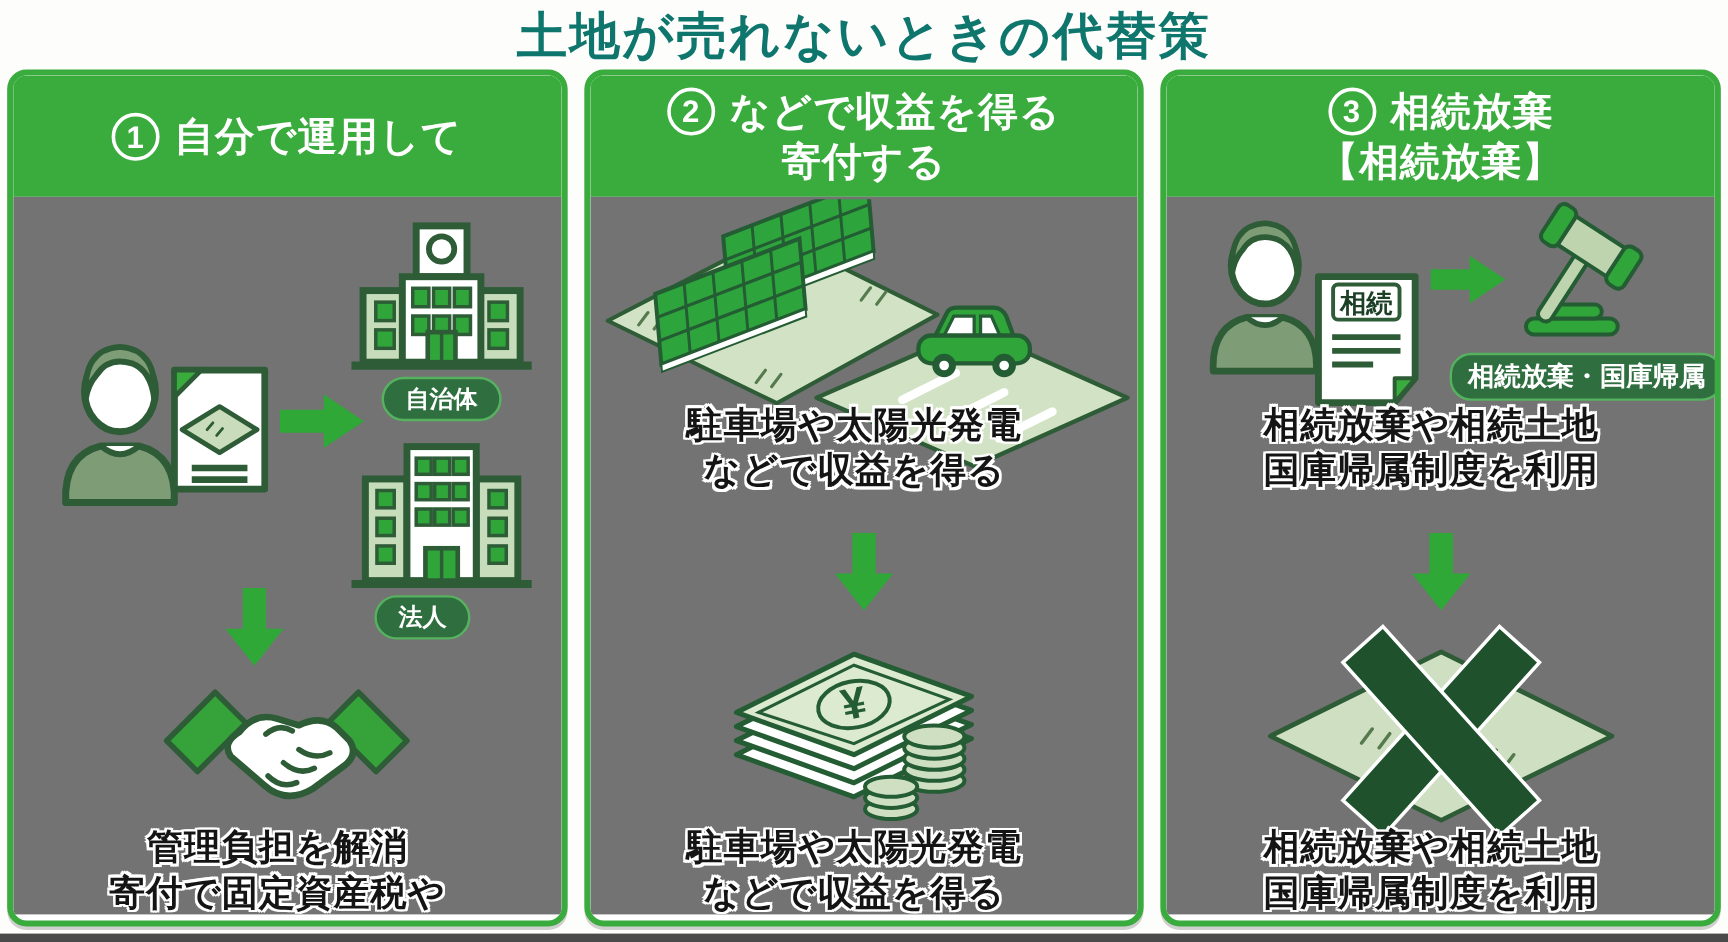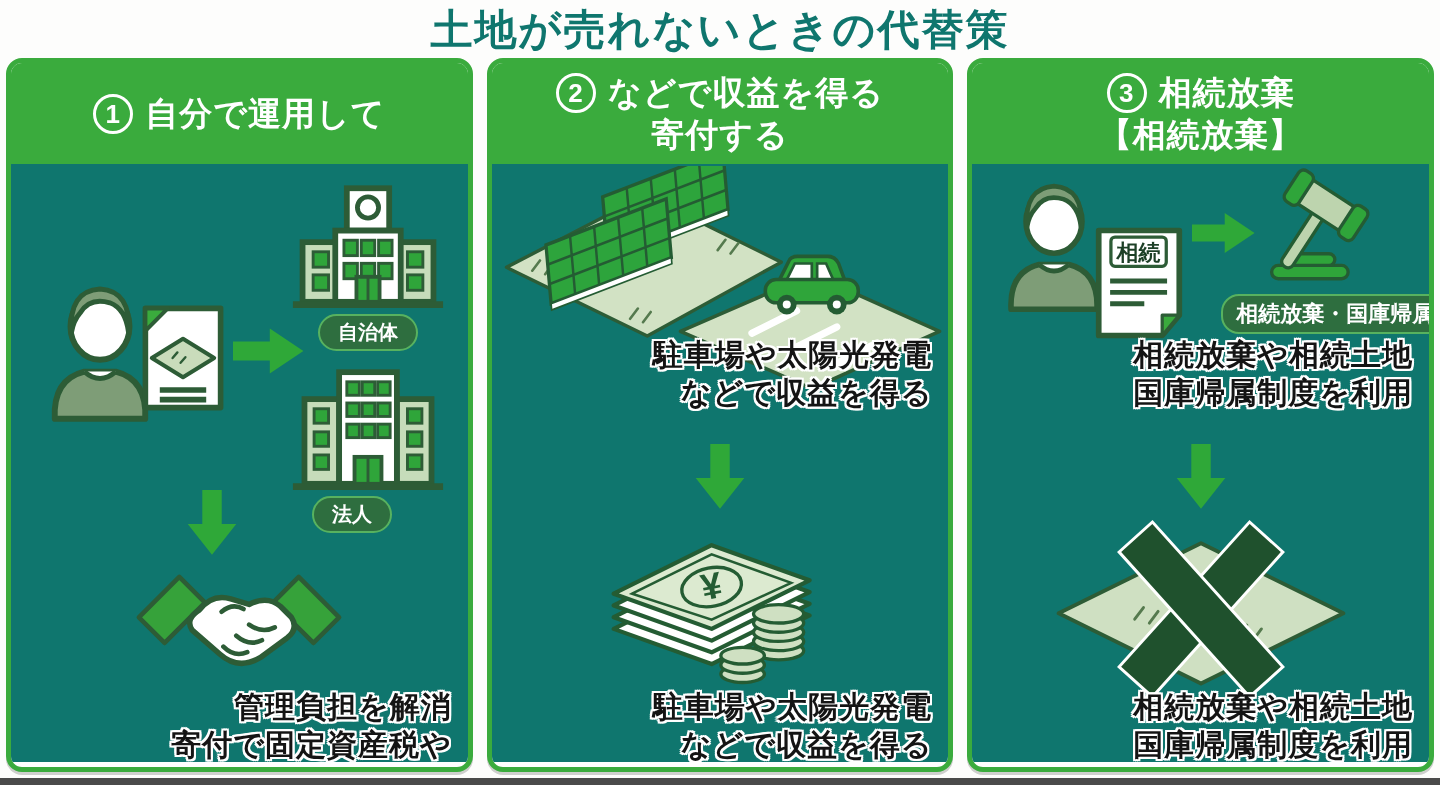--- a/index.html
+++ b/index.html
@@ -27,24 +27,24 @@
     display: flex; flex-direction: column; align-items: center; justify-content: center;
     gap: 2px;
   }
   .hline { display: flex; align-items: center; justify-content: center;
     color: #fff; font-size: 33px; font-weight: bold; line-height: 40px; letter-spacing: 1px; }
   .circle-num {
     width: 40px; height: 40px; border: 3px solid #fff; border-radius: 50%;
     display: inline-flex; align-items: center; justify-content: center;
     font-size: 26px; font-weight: bold; color: #fff; margin-right: 12px; flex: 0 0 auto;
   }
-  .panel-body { position: relative; height: 598px; background: #0f766e; }
+  .panel-body { position: relative; height: 598px; background: #737373; }
   .abs { position: absolute; }
   .caption {
-    position: absolute; left: 0; right: 16px; text-align: right;
+    position: absolute; left: 0; right: 16px; text-align: center;
     font-size: 30px; font-weight: bold; color: #141414; line-height: 38px; letter-spacing: 1px;
     text-shadow: -2px -2px 0 #fff, 2px -2px 0 #fff, -2px 2px 0 #fff, 2px 2px 0 #fff,
                   0 -2px 0 #fff, 0 2px 0 #fff, -2px 0 0 #fff, 2px 0 0 #fff;
   }
   .pill {
     display: inline-block; background: #2e6e3f; color: #fff;
     border: 2px solid #57b25f;
     border-radius: 22px; font-weight: bold; white-space: nowrap;
   }
   .pill-lg { font-size: 20px; padding: 3px 18px; }
@@ -70,21 +70,21 @@
   .c2-cap-mid  { top: 172px; }
   .c2-arrow-d  { left: calc(50% - 29px); top: 280px; width: 58px; height: 68px; }
   .c2-money    { left: calc(50% - 122px); top: 346px; width: 244px; height: 180px; }
   .c2-caption  { top: 524px; }
 
   
   .c3-person   { left: 26px;  top: 8px;  width: 112px; height: 142px; }
   .c3-doc      { left: 120px; top: 60px; width: 94px;  height: 118px; }
   .c3-arrow-r  { left: 220px; top: 44px; width: 64px;  height: 50px; }
   .c3-gavel    { left: 288px; top: 0px;  width: 158px; height: 128px; }
-  .c3-badge    { left: 236px; top: 130px; width: 204px; margin-left: 13px; }
+  .c3-badge    { left: 236px; top: 130px; width: 204px; }
   .c3-cap-mid  { top: 172px; }
   .c3-arrow-d  { left: calc(50% - 29px); top: 280px; width: 58px; height: 68px; }
   .c3-xland    { left: calc(50% - 156px); top: 344px; width: 312px; height: 200px; }
   .c3-caption  { top: 524px; }
 
   svg { display: block; width: 100%; height: 100%; }
 </style>
 </head>
 <body>
 

